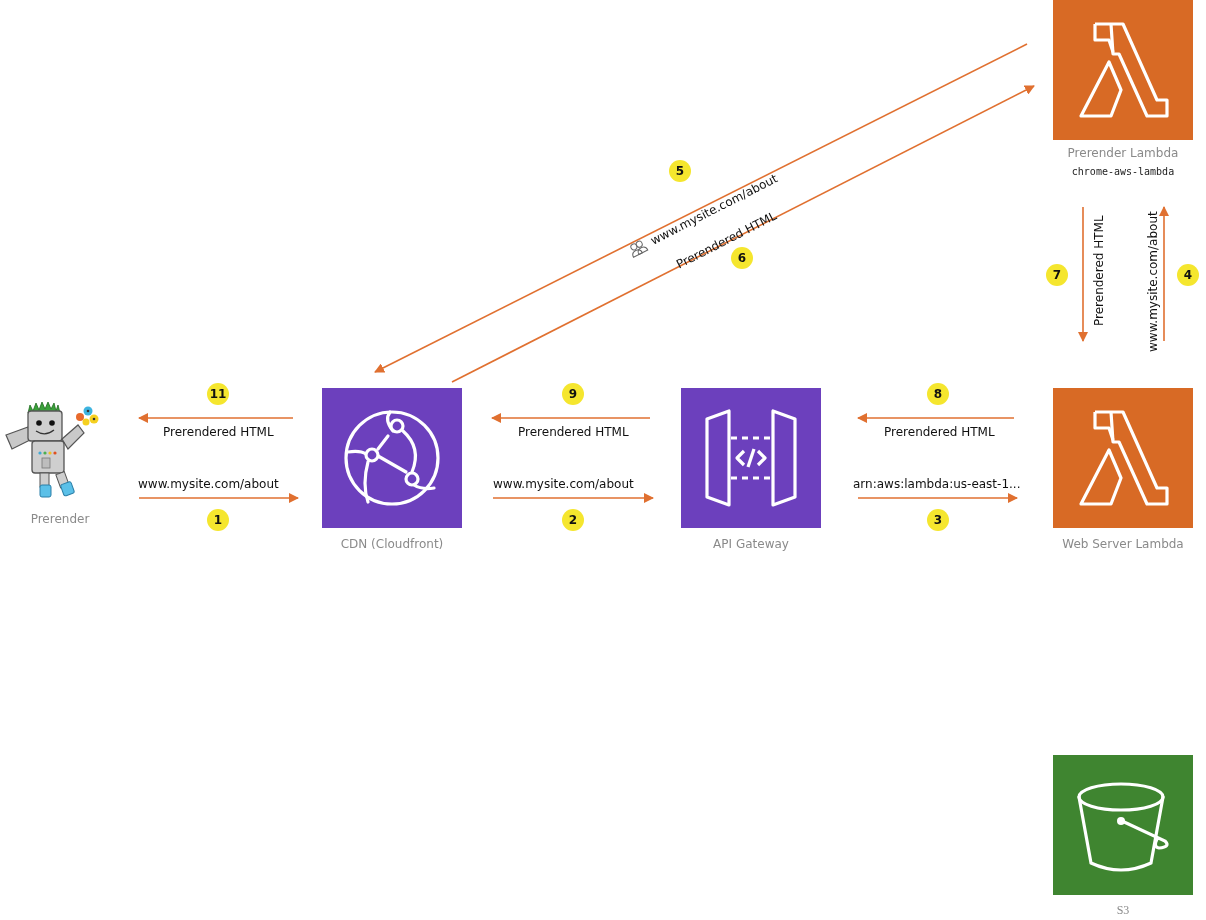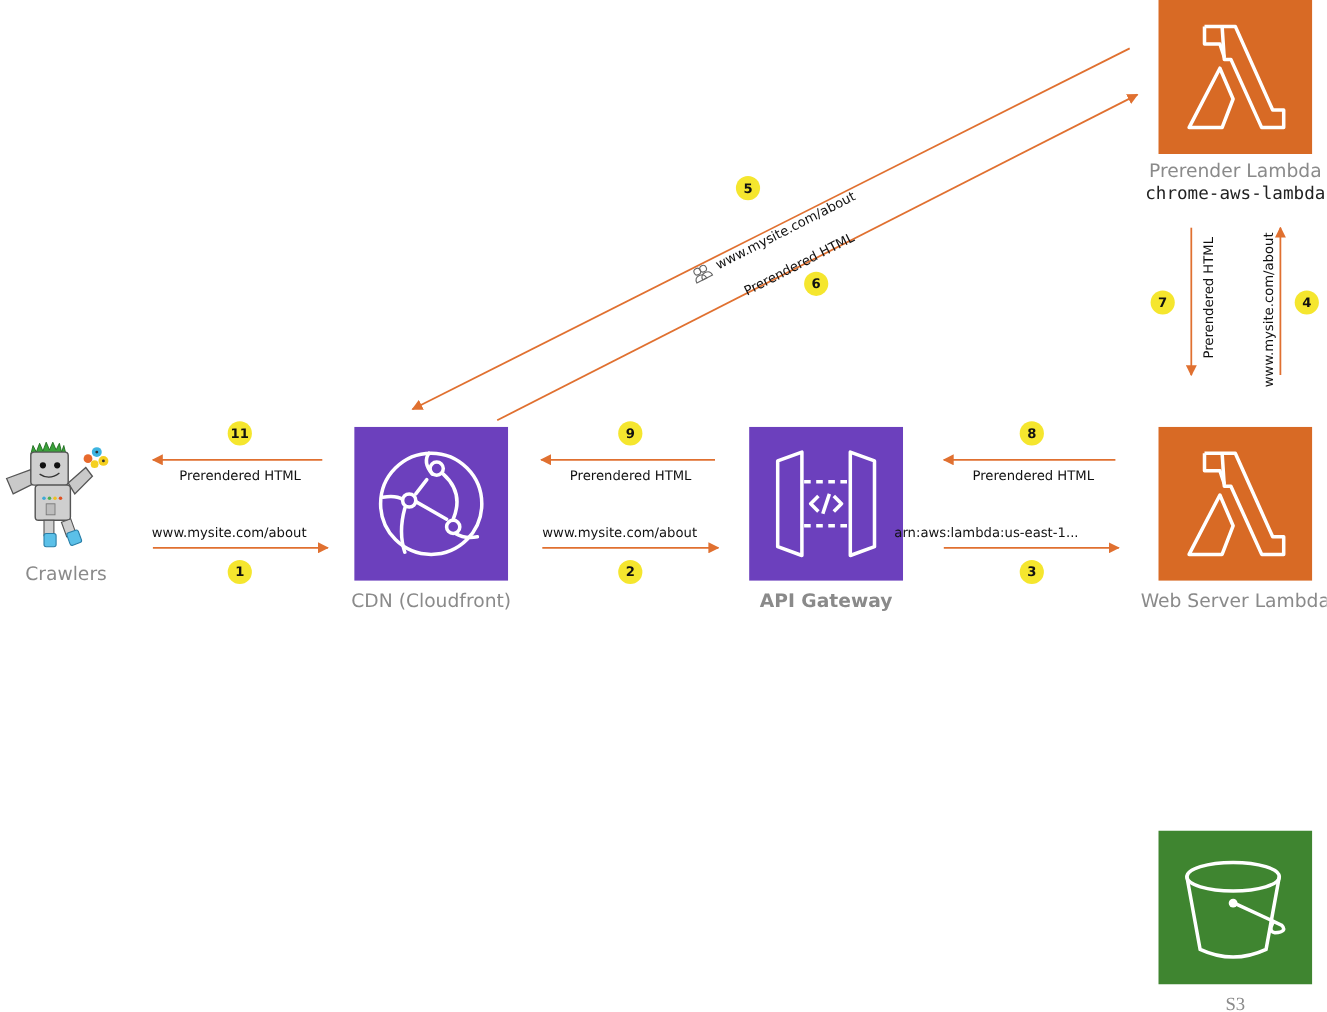--- a/index.html
+++ b/index.html
@@ -1,23 +1,23 @@
 <!DOCTYPE html>
 <html><head>
   <meta charset="utf-8">
   <style>
     html, body { margin: 0; padding: 0; background: #ffffff; }
     body { width: 1206px; height: 920px; position: relative; overflow: hidden;
            font-family: "DejaVu Sans", sans-serif; }
     .abs { position: absolute; }
     .tile { position: absolute; width: 140px; height: 140px; }
     .tile svg { width: 140px; height: 140px; display: block; }
-    .svc-label { position: absolute; color: #8a8a8a; font-size: 17px; text-align: center; white-space: nowrap;
+    .svc-label { position: absolute; color: #8a8a8a; font-size: 12px; text-align: center; white-space: nowrap;
                  font-family: "DejaVu Sans", sans-serif; }
-    .mono-label { position: absolute; color: #222; font-size: 16px; text-align: center; white-space: nowrap;
+    .mono-label { position: absolute; color: #222; font-size: 10px; text-align: center; white-space: nowrap;
                   font-family: "DejaVu Sans Mono", monospace; }
     .edge-label { position: absolute; color: #111; font-size: 12px; white-space: nowrap;
                   font-family: "DejaVu Sans", sans-serif; }
     .badge { position: absolute; width: 22px; height: 22px; border-radius: 50%; background: #f5e62e;
              color: #111; font-size: 12px; font-weight: bold; text-align: center; line-height: 22px;
              font-family: "DejaVu Sans", sans-serif; }
     #arrows { position: absolute; left: 0; top: 0; }
     .rot { transform-origin: 0 0; }
   </style>
 </head>
@@ -76,21 +76,21 @@
     <rect x="58" y="78" width="9" height="14" fill="#cfcfcf" stroke="#555" stroke-width="1" transform="rotate(-20 62 85)"></rect>
     <rect x="62" y="88" width="11" height="12" rx="2" fill="#5bc0e8" stroke="#2a7fa8" stroke-width="1" transform="rotate(-20 67 94)"></rect>
 
     <circle cx="80" cy="22" r="4" fill="#e86a2c"></circle>
     <circle cx="88" cy="16" r="4.5" fill="#3db4e0"></circle>
     <circle cx="94" cy="24" r="4.5" fill="#f5d020"></circle>
     <circle cx="86" cy="27" r="3.5" fill="#f5d020"></circle>
     <circle cx="88" cy="16" r="1.3" fill="#333"></circle>
     <circle cx="94" cy="24" r="1.3" fill="#333"></circle>
   </svg>
-  <div class="svc-label" style="left:20px;top:117px;width:80px;">Crawlers</div>
+  <div class="svc-label" style="left:20px;top:117px;width:80px;">Prerender</div>
 </div>
 
 <div class="tile" style="left:322px;top:388px;">
   <svg viewBox="0 0 140 140">
     <rect width="140" height="140" fill="#6c40bd"></rect>
     <g fill="none" stroke="#ffffff" stroke-width="3.2" stroke-linecap="round">
       <circle cx="70" cy="70" r="46"></circle>
       <path d="M26,64 Q38,62 44,66"></path>
       <path d="M56,61 L66,48"></path>
       <path d="M71,43 Q62,32 68,24"></path>
@@ -115,21 +115,21 @@
       <path d="M26,31 L48,23 L48,117 L26,109 Z"></path>
       <path d="M114,31 L92,23 L92,117 L114,109 Z"></path>
       <path d="M50,50 L90,50" stroke-dasharray="6 5"></path>
       <path d="M50,90 L90,90" stroke-dasharray="6 5"></path>
       <path d="M63,63 L56,70 L63,77"></path>
       <path d="M77,63 L84,70 L77,77"></path>
       <path d="M73,61 L67,79"></path>
     </g>
   </svg>
 </div>
-<div class="svc-label" style="left:671px;top:537px;width:160px;font-weight:bold;">API Gateway</div>
+<div class="svc-label" style="left:671px;top:537px;width:160px;">API Gateway</div>
 
 <div class="tile" style="left:1053px;top:388px;">
   <svg viewBox="0 0 140 140">
     <rect width="140" height="140" fill="#d86a25"></rect>
     <g fill="none" stroke="#ffffff" stroke-width="3.2" stroke-linejoin="round">
       <path d="M42,24 L70,24 L104,100 L114,100 L114,116 L94,116 L66,54 L60,54 L58,24"></path>
       <path d="M42,24 L42,40 L56,40 L60,52"></path>
       <path d="M56,62 L68,90 L58,116 L28,116 Z"></path>
     </g>
   </svg>
@@ -160,21 +160,21 @@
     <circle cx="68" cy="66" r="4" fill="#ffffff"></circle>
   </svg>
 </div>
 <div class="svc-label" style="left:1053px;top:903px;width:140px;font-family:Liberation Serif, serif;">S3</div>
 
 <div class="edge-label" style="left:163px;top:425px;">Prerendered HTML</div>
 <div class="edge-label" style="left:138px;top:477px;">www.mysite.com/about</div>
 <div class="edge-label" style="left:518px;top:425px;">Prerendered HTML</div>
 <div class="edge-label" style="left:493px;top:477px;">www.mysite.com/about</div>
 <div class="edge-label" style="left:884px;top:425px;">Prerendered HTML</div>
-<div class="edge-label" style="left:813px;top:477px;">arn:aws:lambda:us-east-1...</div>
+<div class="edge-label" style="left:853px;top:477px;">arn:aws:lambda:us-east-1...</div>
 
 <div class="edge-label rot" style="left:1092px;top:326px;transform:rotate(-90deg);">Prerendered HTML</div>
 <div class="edge-label rot" style="left:1146px;top:352px;transform:rotate(-90deg);">www.mysite.com/about</div>
 
 <div class="abs rot" style="left:624px;top:243px;transform:rotate(-27deg);white-space:nowrap;">
   <svg width="20" height="16" viewBox="0 0 20 16" style="vertical-align:middle;">
     <g fill="none" stroke="#666" stroke-width="1">
       <circle cx="7" cy="5" r="3"></circle>
       <circle cx="13" cy="5" r="3"></circle>
       <path d="M2,14 Q2,9 7,9 Q12,9 12,14 Z"></path>

